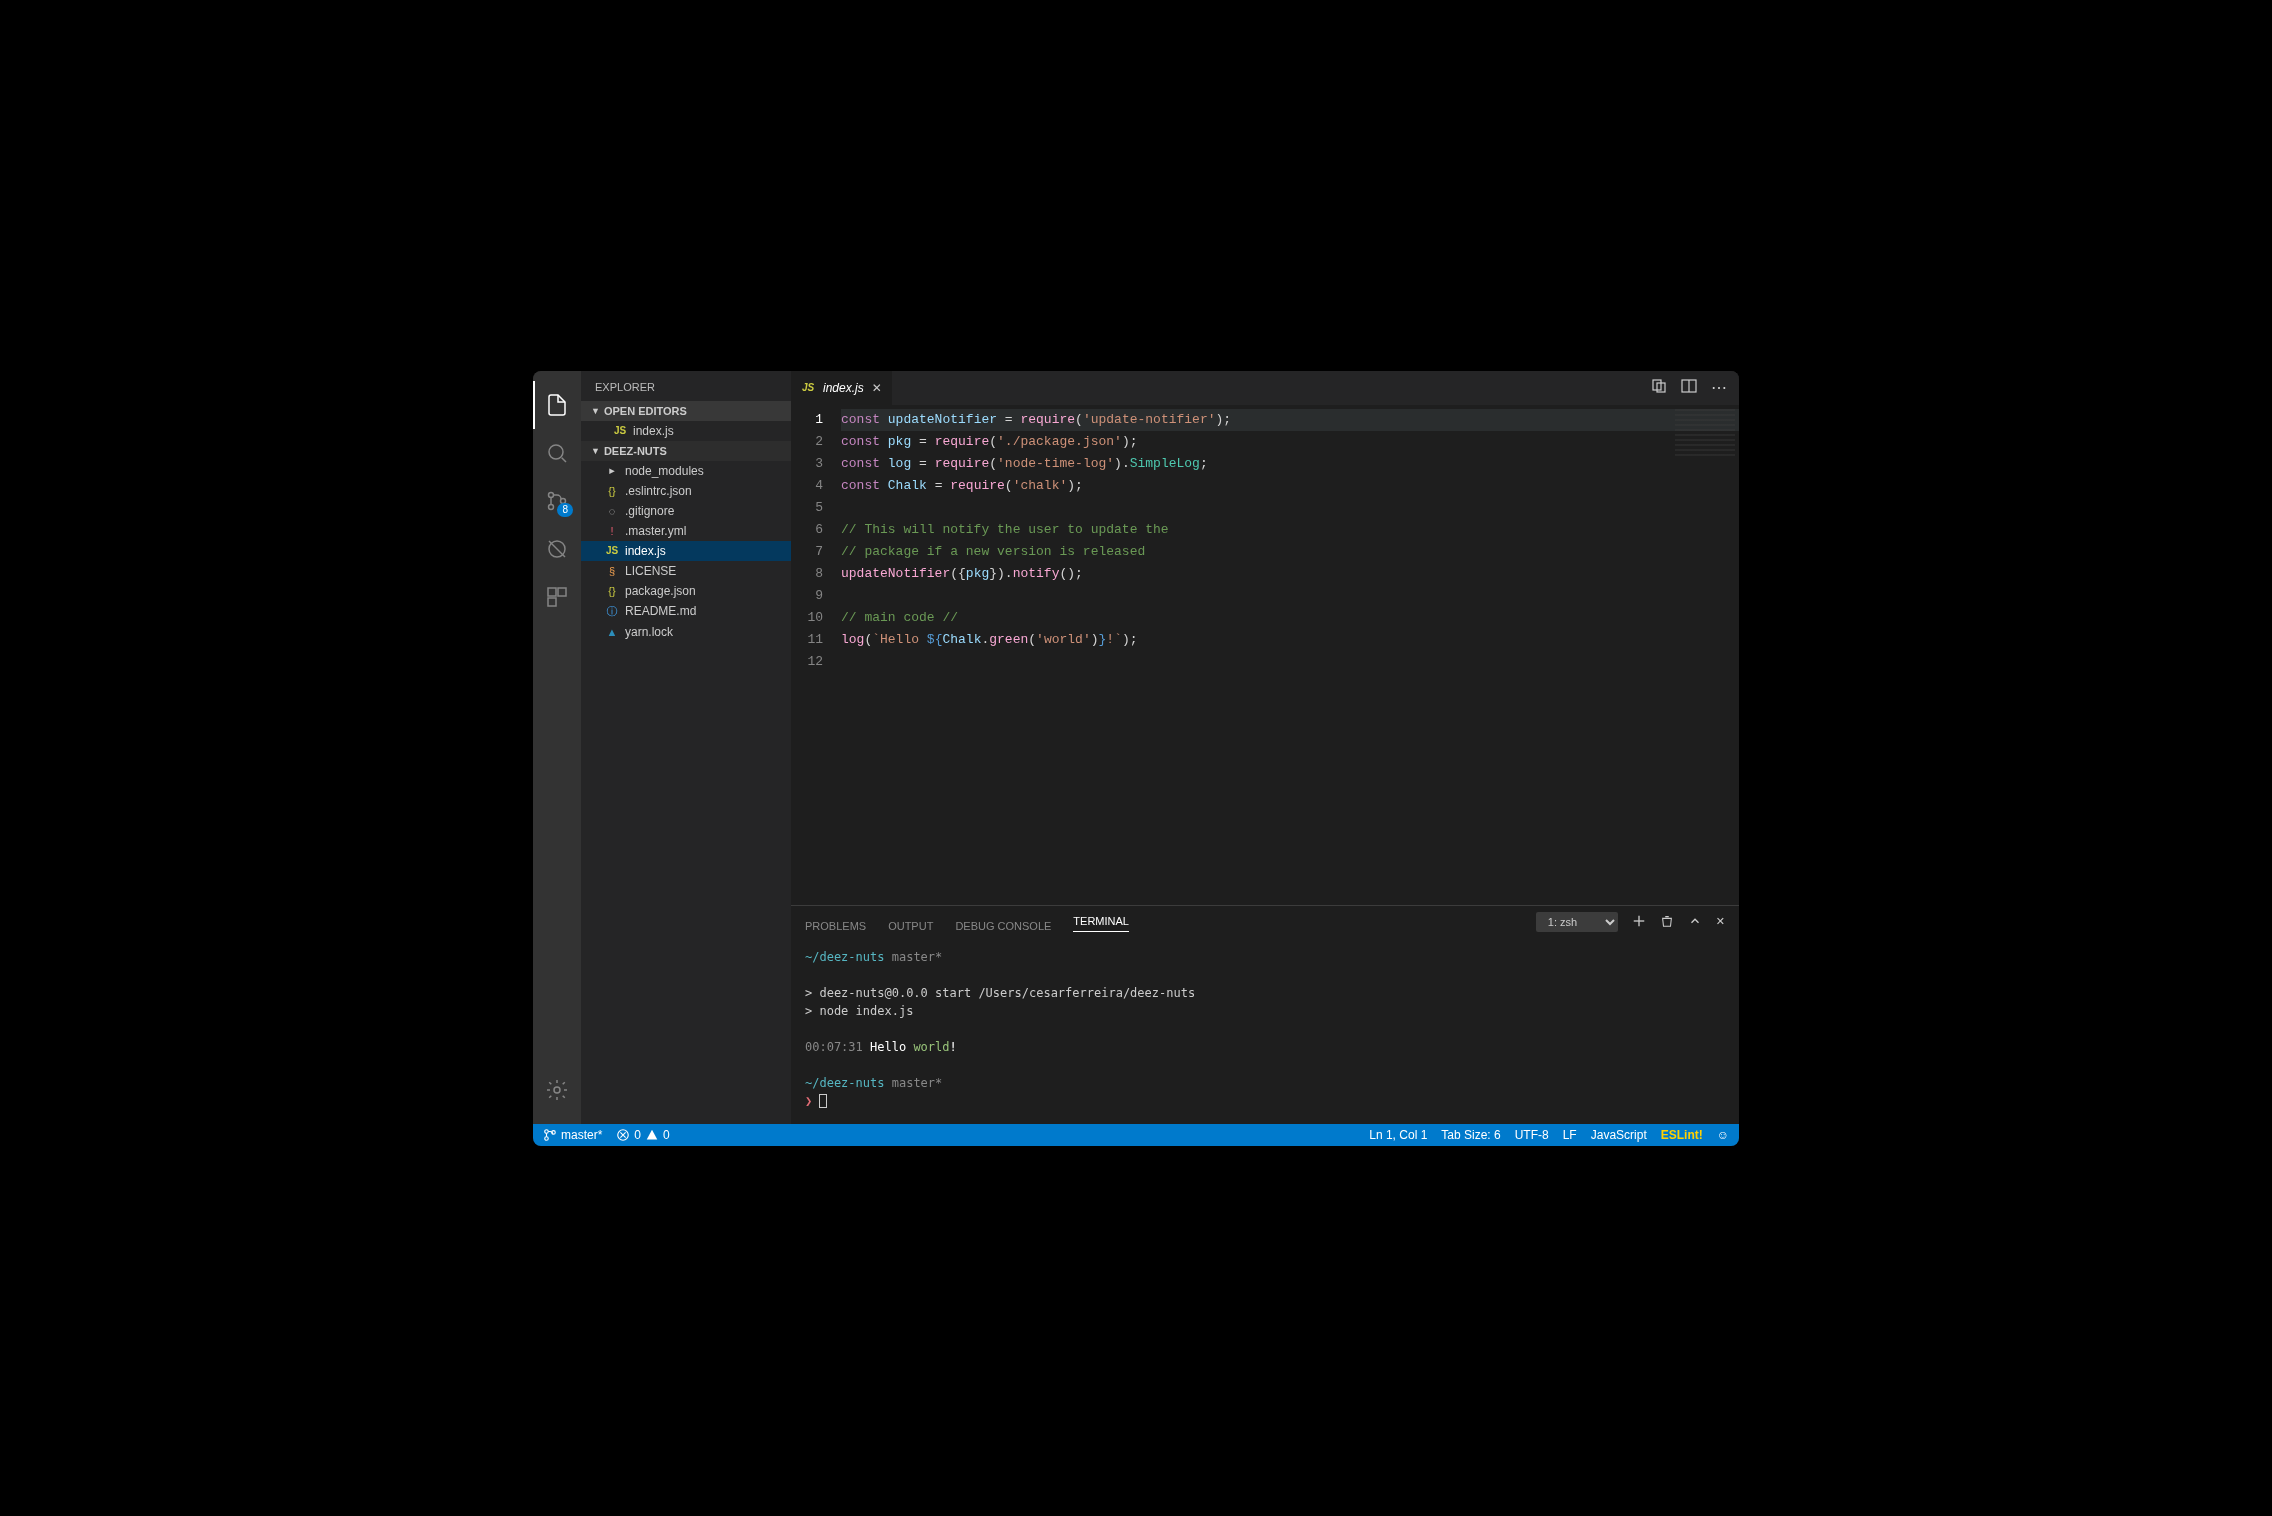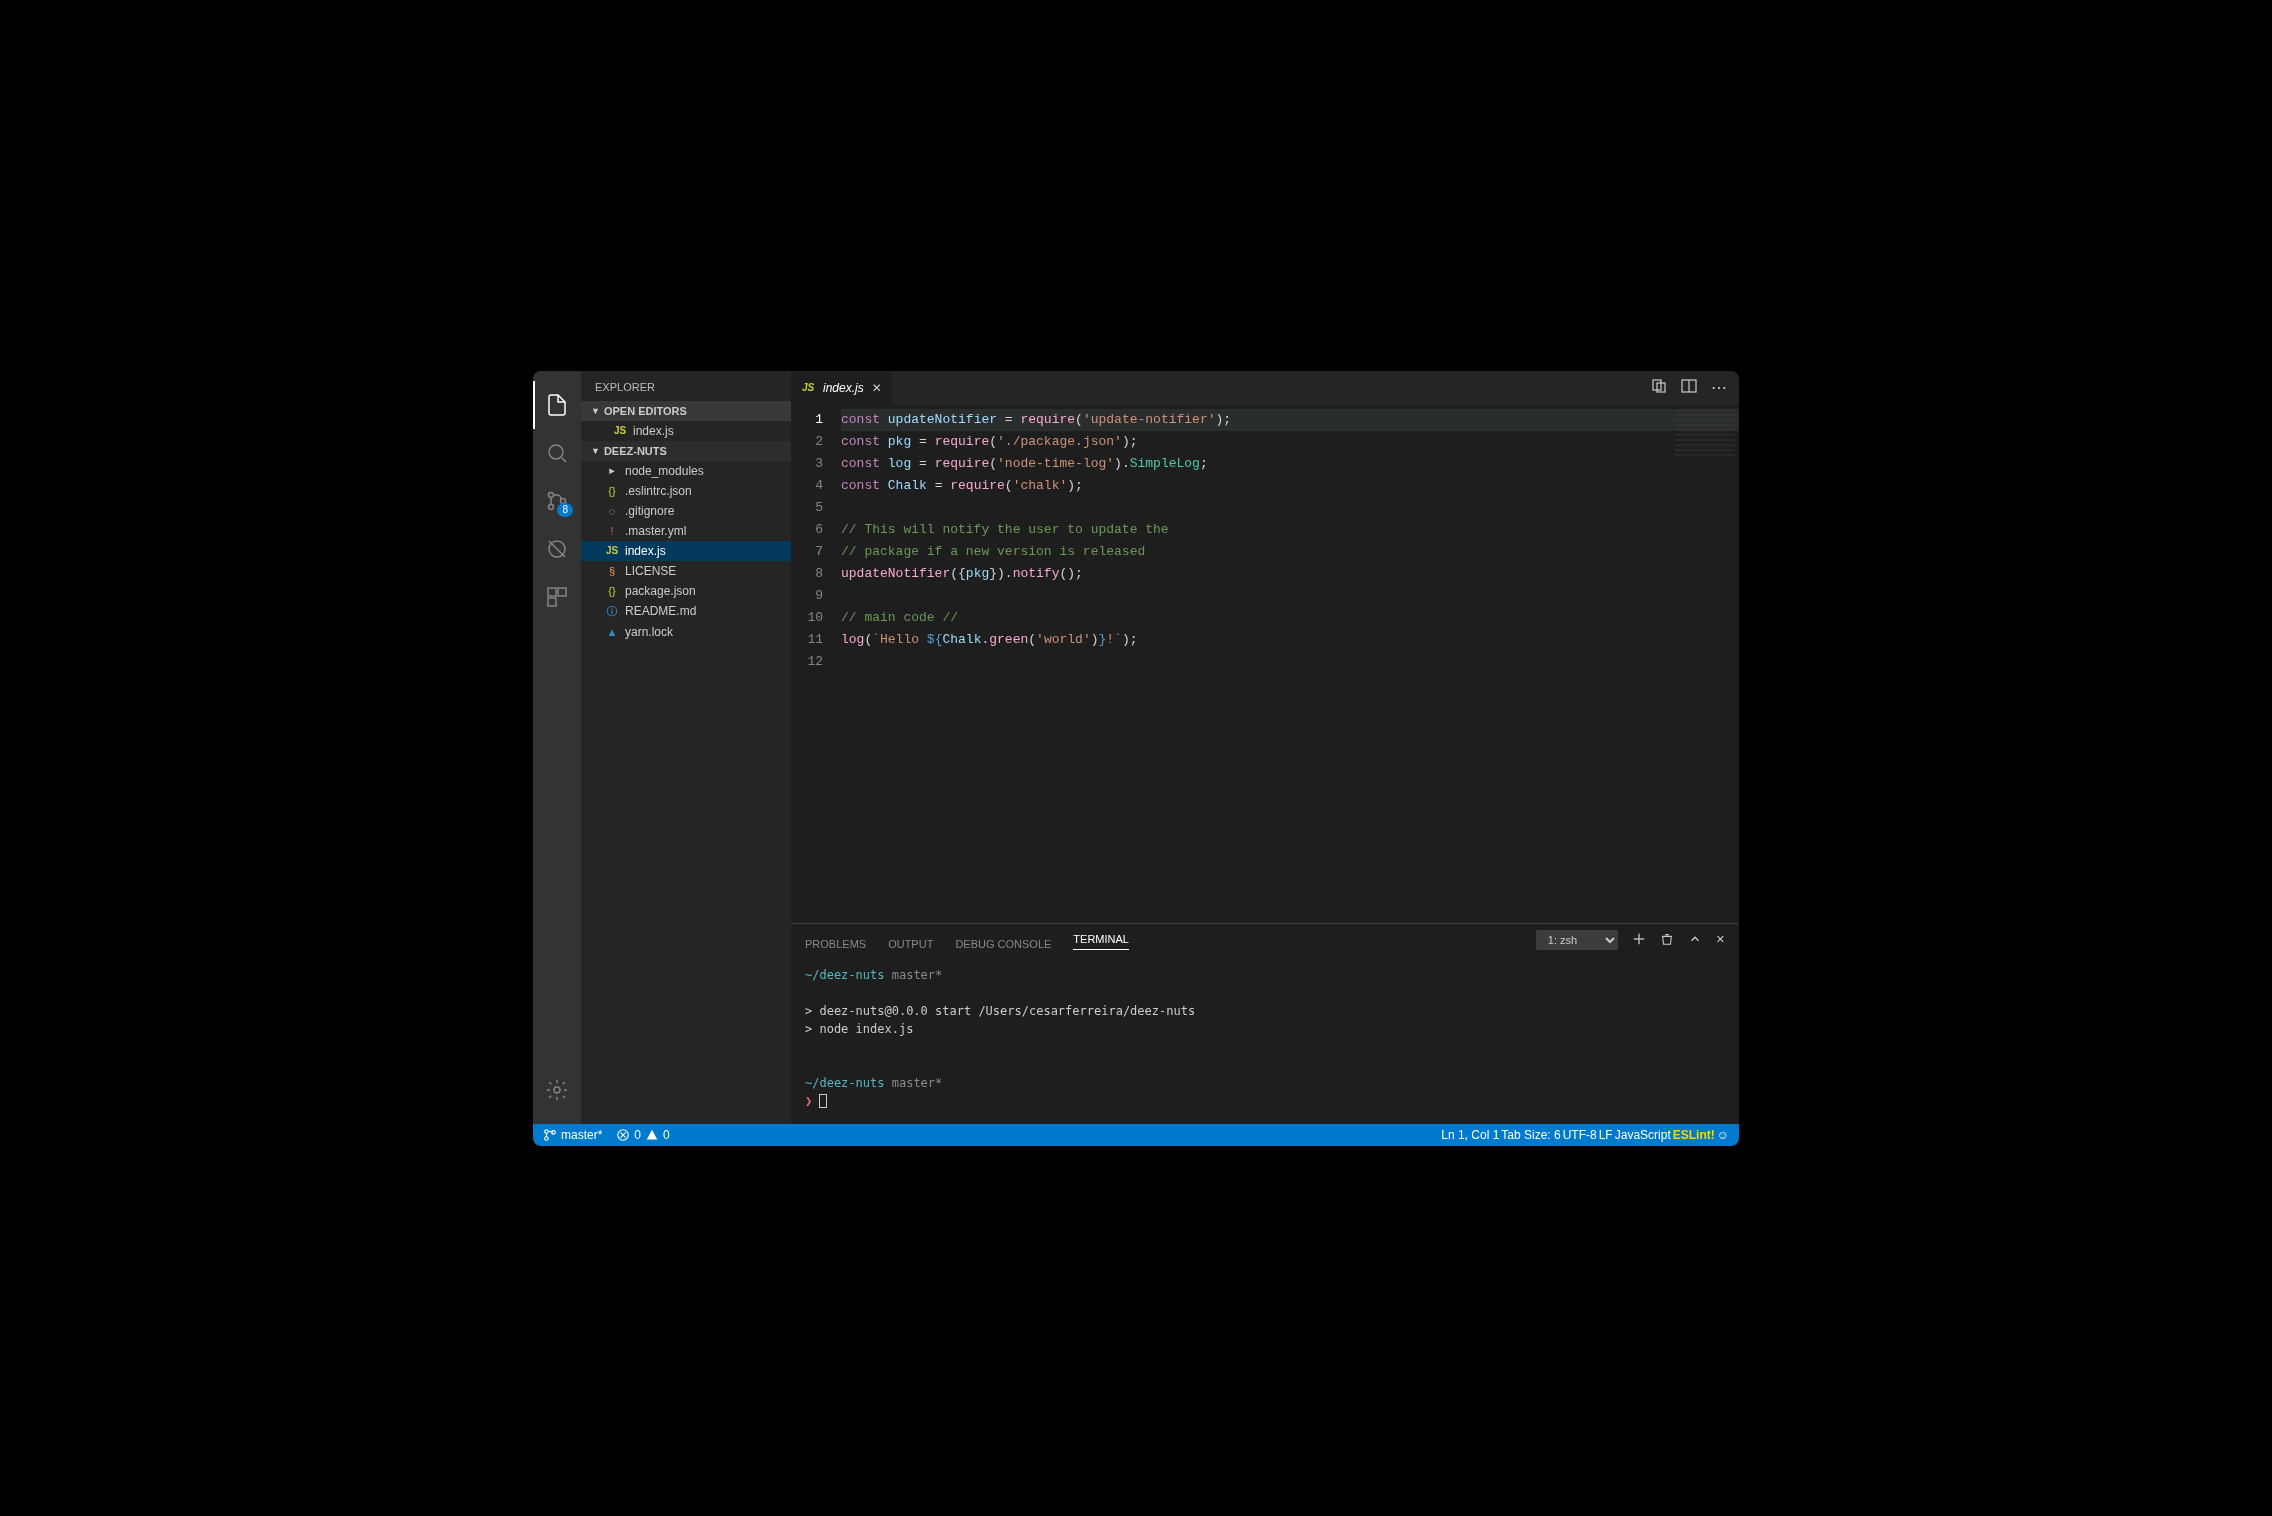--- a/index.html
+++ b/index.html
@@ -256,21 +256,21 @@
 .statusbar {
   height: 22px;
   background: #007acc;
   color: #fff;
   display: flex;
   align-items: center;
   font-size: 12px;
   padding: 0 10px;
   gap: 14px;
 }
-.status-right { margin-left: auto; display: flex; gap: 2px; align-items: center; }
+.status-right { margin-left: auto; display: flex; gap: 14px; align-items: center; }
 .eslint { color: #ffd100; font-weight: bold; }
 .statusbar svg { width: 14px; height: 14px; }
 .status-item { display: flex; align-items: center; gap: 4px; }
 </style>
 </head>
 <body>
 
 <div class="window">
 
 
@@ -437,20 +437,21 @@
                 </svg></span>
             <span>✕</span>
           </div>
         </div>
         <div class="terminal" id="terminal">
             <div><span class="term-cyan">~/deez-nuts</span><span class="term-grey"> master*</span></div>
             <div>&nbsp;</div>
             <div><span class="">&gt; deez-nuts@0.0.0 start /Users/cesarferreira/deez-nuts</span></div>
             <div><span class="">&gt; node index.js</span></div>
             <div>&nbsp;</div>
+            <div><span class="term-grey">00:07:31 </span><span class="term-white">Hello </span><span class="term-green">world</span><span class="term-white">!</span></div>
             <div>&nbsp;</div>
             <div><span class="term-cyan">~/deez-nuts</span><span class="term-grey"> master*</span></div>
             <div><span class="term-red">❯ </span><span class="cursor-box"></span></div>
           </div>
       </div>
     </div>
   </div>
 
   <div class="statusbar">
     <div class="status-item">

